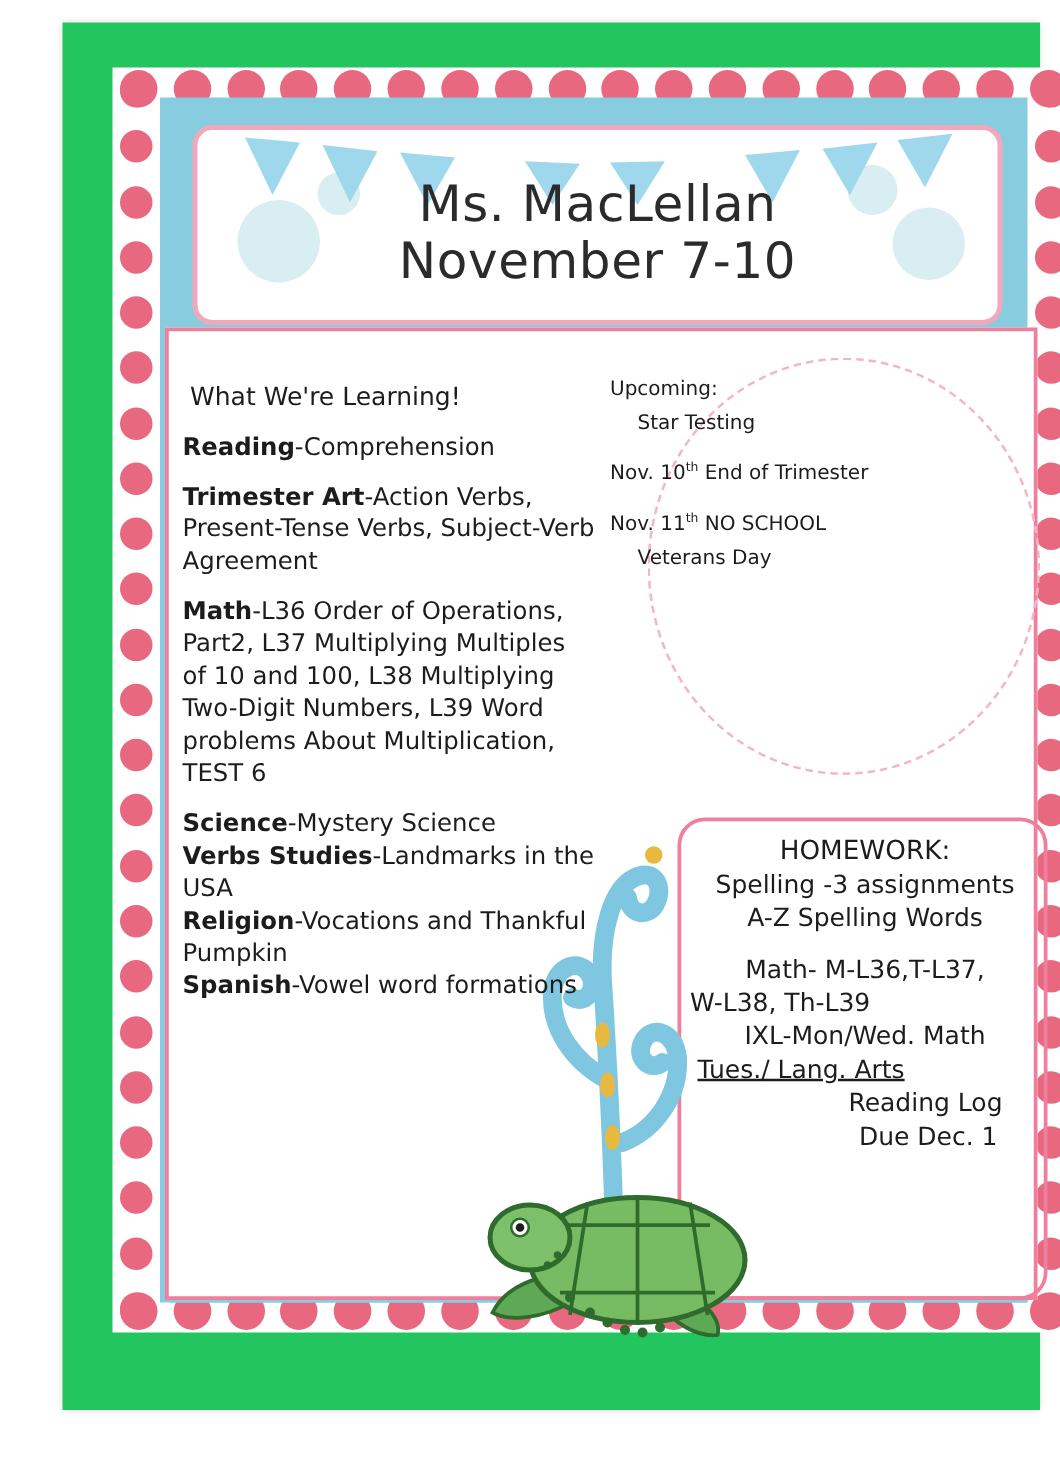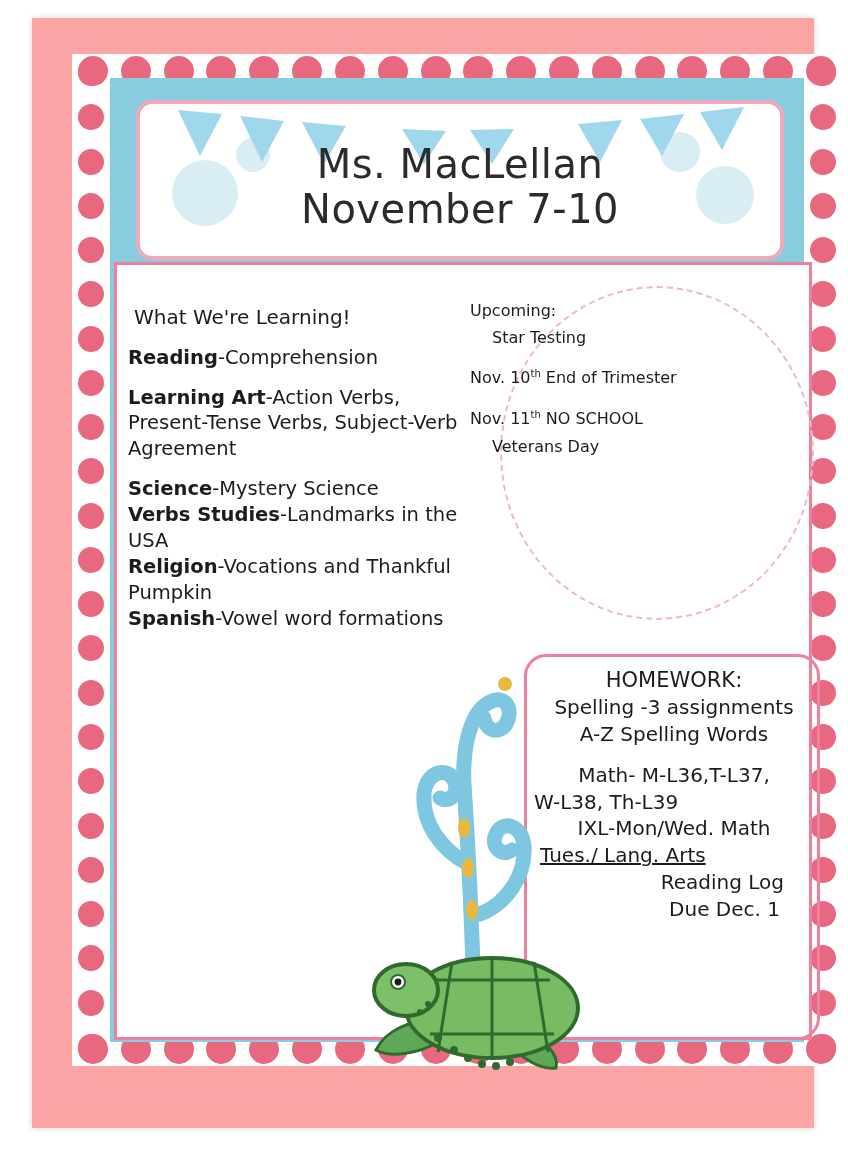--- a/index.html
+++ b/index.html
@@ -11,25 +11,25 @@
     width: 848px;
     height: 1168px;
     position: relative;
     overflow: hidden;
     font-family: "DejaVu Sans", sans-serif;
   }
 
   
   .scan-page {
     position: absolute;
-    left: 32px;
+    left: 50px;
     top: 18px;
     width: 782px;
     height: 1110px;
-    background: #fca5a5;
+    background: #22c55e;
     box-shadow: 0 0 6px rgba(0,0,0,0.18);
   }
 
   
   .poster {
     position: absolute;
     left: 40px;
     top: 36px;
     width: 770px;
     height: 1012px;
@@ -421,23 +421,26 @@
     </svg>
 
     <div class="col-left layer-text">
       <div class="hdr-box">What We're Learning!</div>
 
       <p class="para">
         <b>Reading</b><span>-Comprehension</span>
       </p>
 
       <p class="para">
-        <b>Learning Art</b><span>-Action Verbs, Present-Tense Verbs, Subject-Verb Agreement</span>
-      </p>
-
+        <b>Trimester Art</b><span>-Action Verbs, Present-Tense Verbs, Subject-Verb Agreement</span>
+      </p>
+
+      <p class="para">
+        <b>Math</b><span>-L36 Order of Operations, Part2, L37 Multiplying  Multiples of 10 and 100, L38 Multiplying Two-Digit Numbers, L39 Word problems About Multiplication, TEST 6</span>
+      </p>
 
       <p class="para" style="margin-bottom:0;">
         <b>Science</b><span>-Mystery Science</span>
       </p>
 
       <p class="para" style="margin-bottom:0;">
         <b>Verbs Studies</b><span>-Landmarks in the USA</span>
       </p>
 
       <p class="para" style="margin-bottom:0;">

